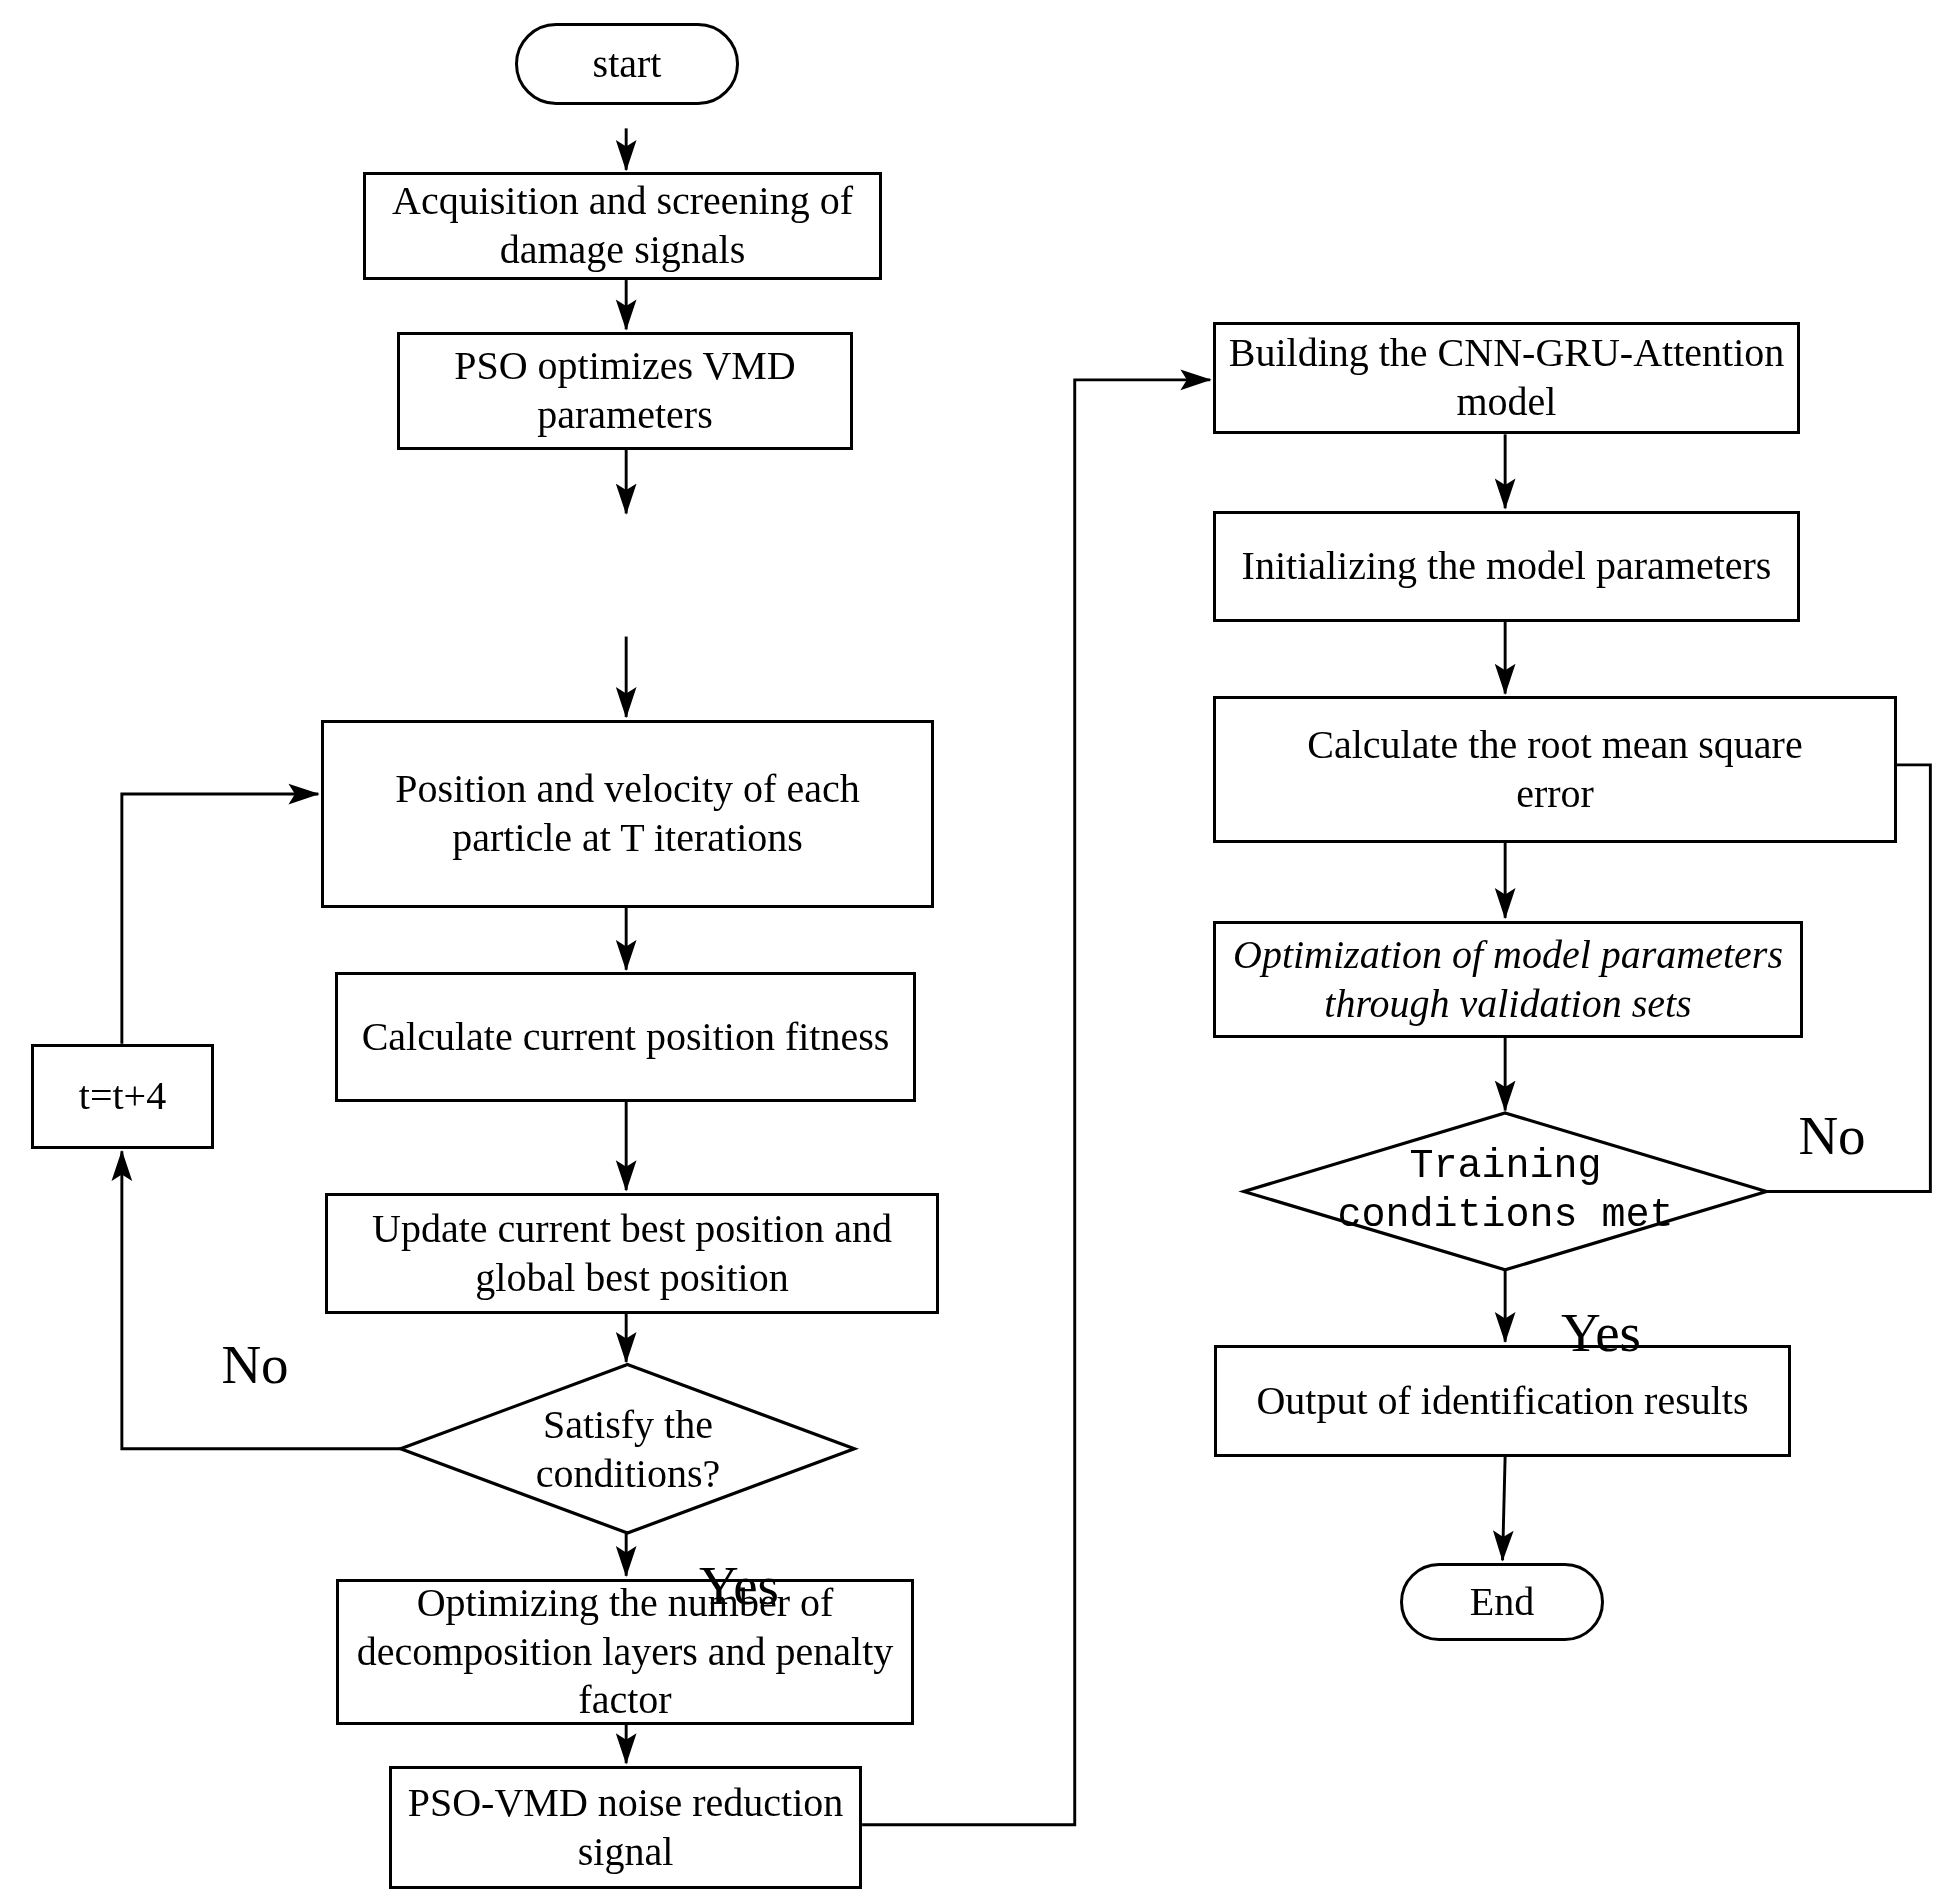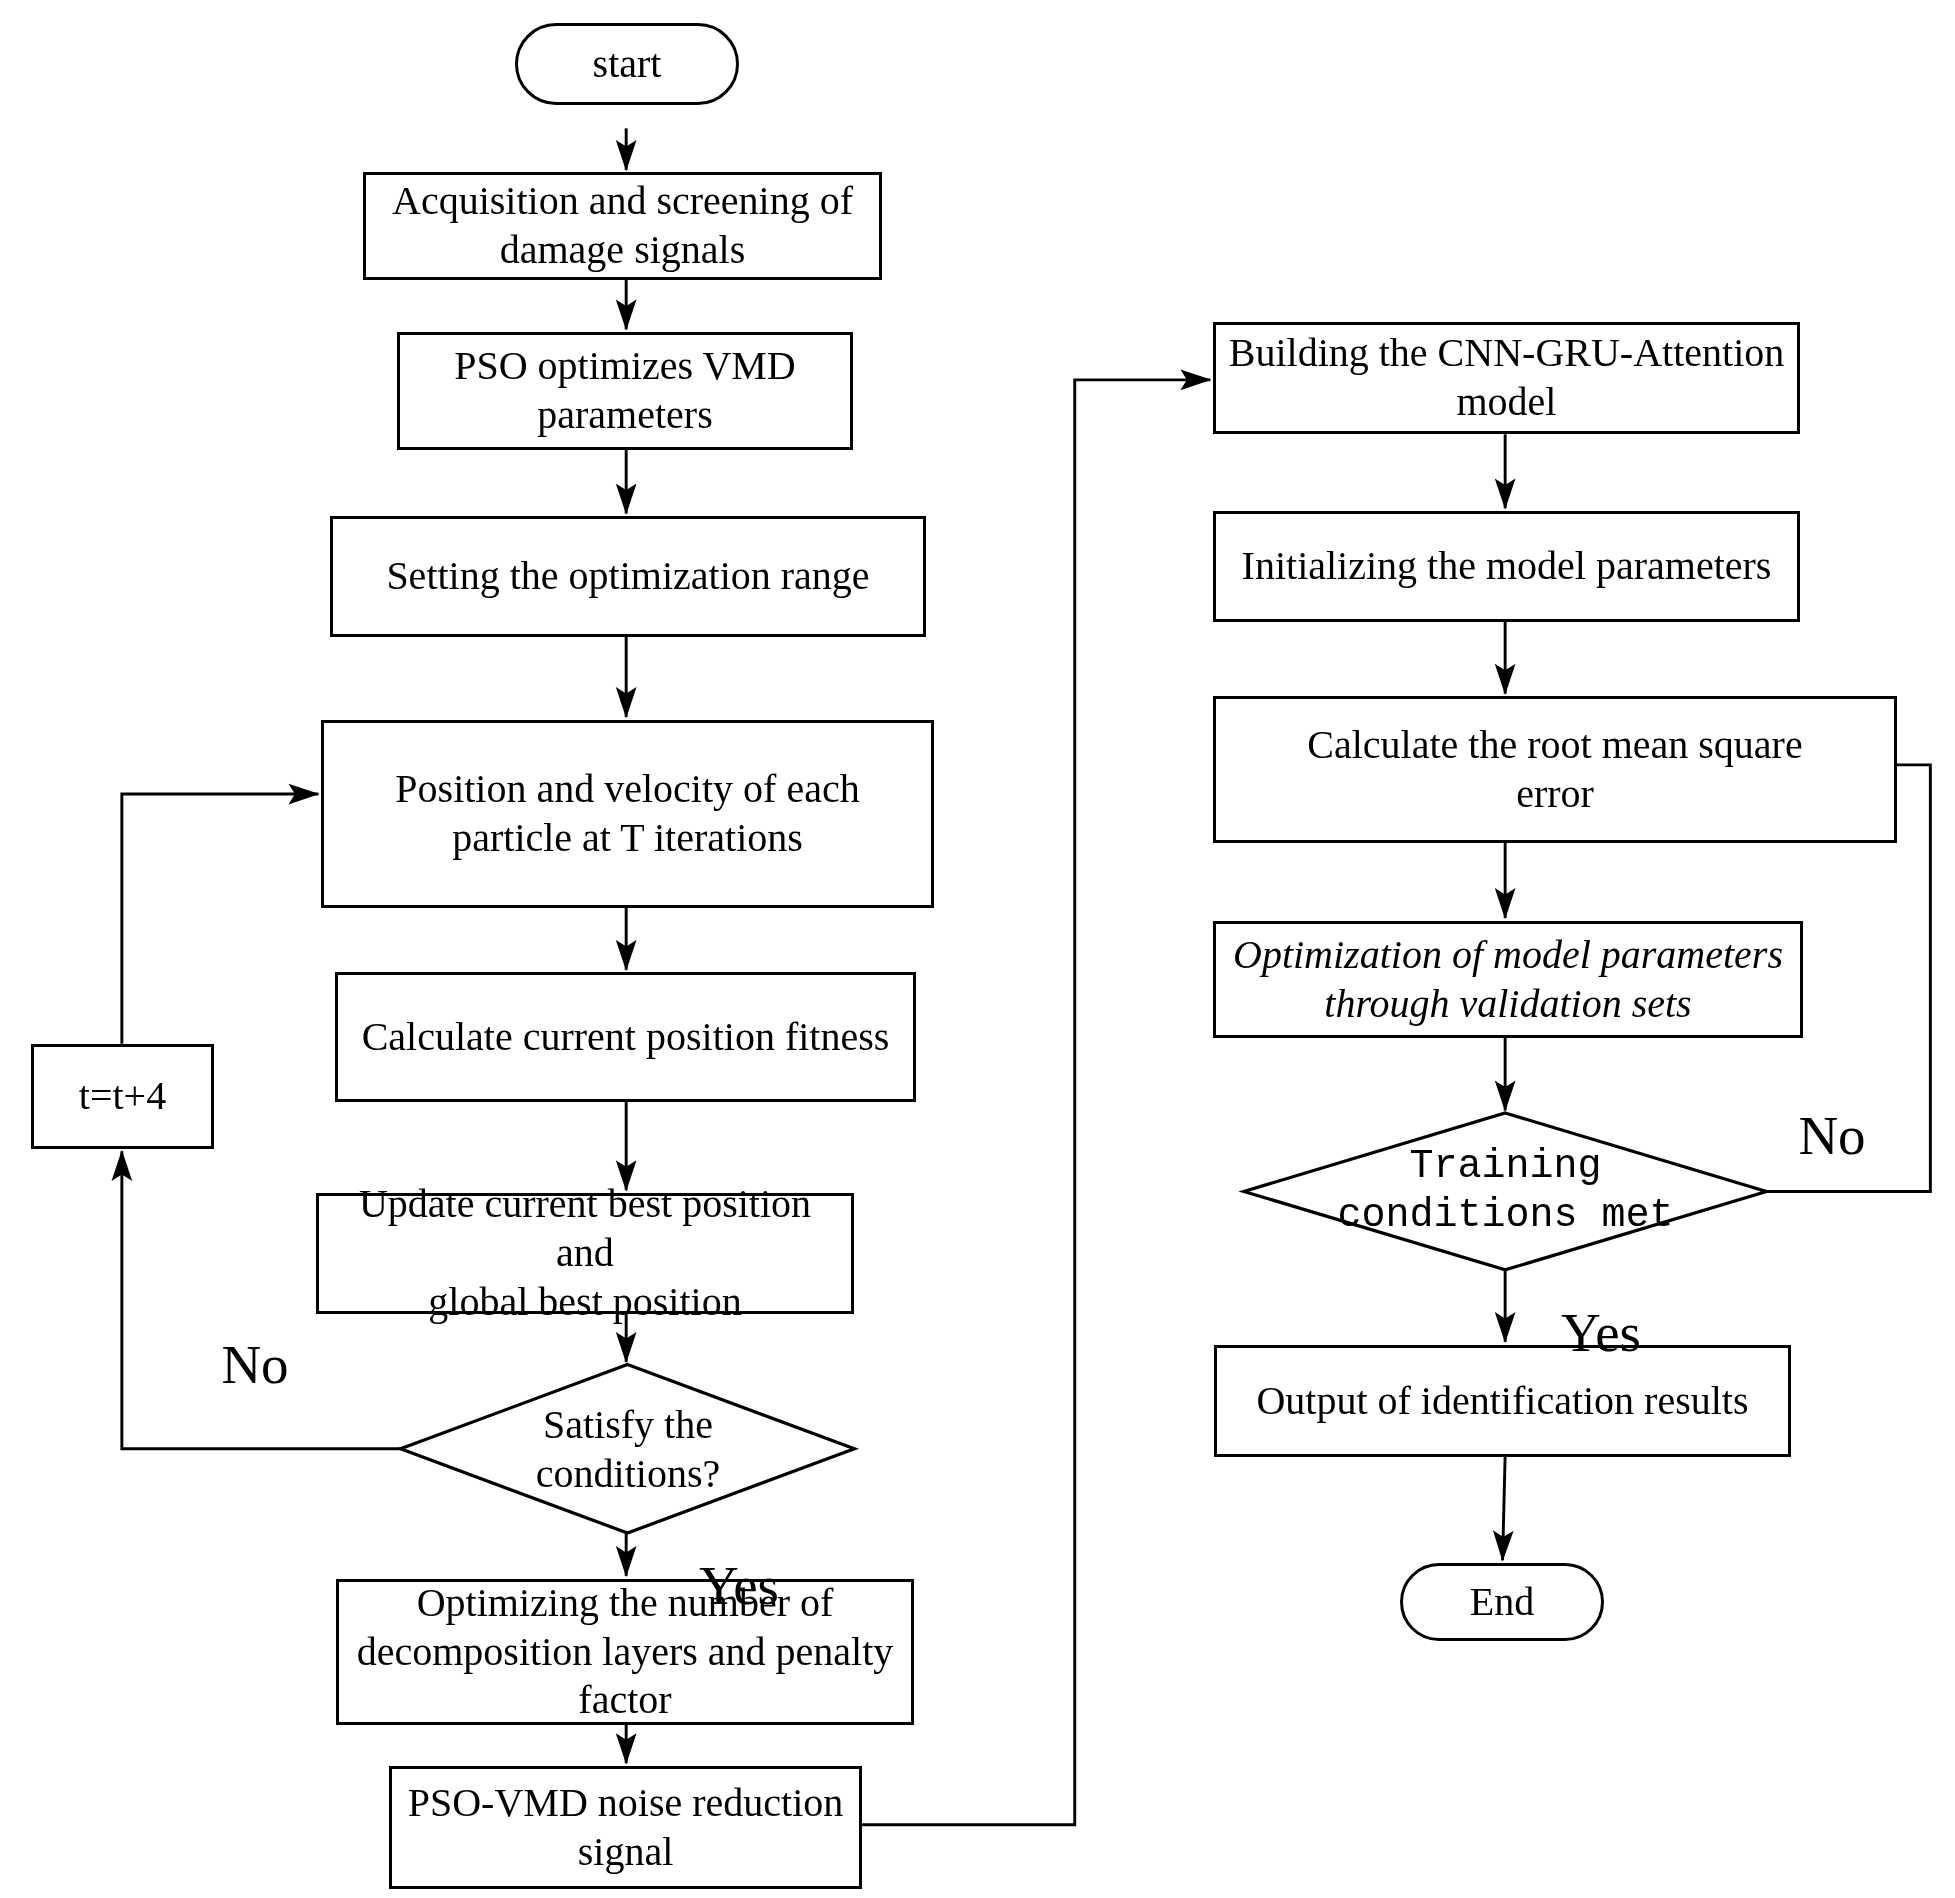--- a/index.html
+++ b/index.html
@@ -75,34 +75,31 @@
   <div class="node process" style="left: 363px; top: 172px; width: 519px; height: 108px;">
     <span>Acquisition and screening of
 damage signals</span>
   </div>
 
   <div class="node process" style="left: 397px; top: 332px; width: 456px; height: 118px;">
     <span>PSO optimizes VMD
 parameters</span>
   </div>
 
-  <div class="node process" style="left: 330px; top: 516px; width: 596px; height: 121px;">
-    <span>Setting the optimization range</span>
-  </div>
 
   <div class="node process" style="left: 321px; top: 720px; width: 613px; height: 188px;">
     <span>Position and velocity of each
 particle at T iterations</span>
   </div>
 
   <div class="node process" style="left: 335px; top: 972px; width: 581px; height: 130px;">
     <span>Calculate current position fitness</span>
   </div>
 
-  <div class="node process" style="left: 316px; top: 1193px; width: 538px; height: 121px;">
+  <div class="node process" style="left: 325px; top: 1193px; width: 614px; height: 121px;">
     <span>Update current best position and
 global best position</span>
   </div>
 
   <div class="node decision" style="left: 401px; top: 1365px; width: 454px; height: 169px;">
     <span>Satisfy the
 conditions?</span>
   </div>
 
   <div class="node process" style="left: 336px; top: 1579px; width: 578px; height: 146px;">

